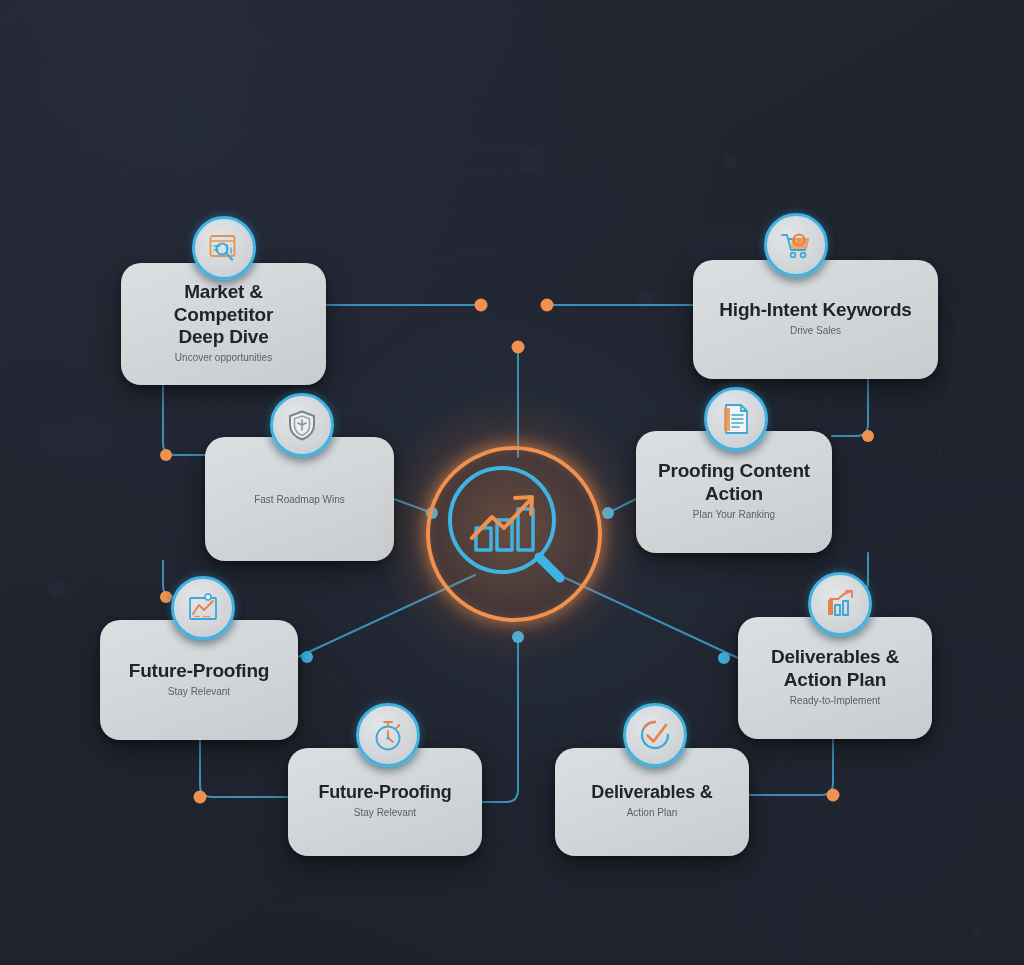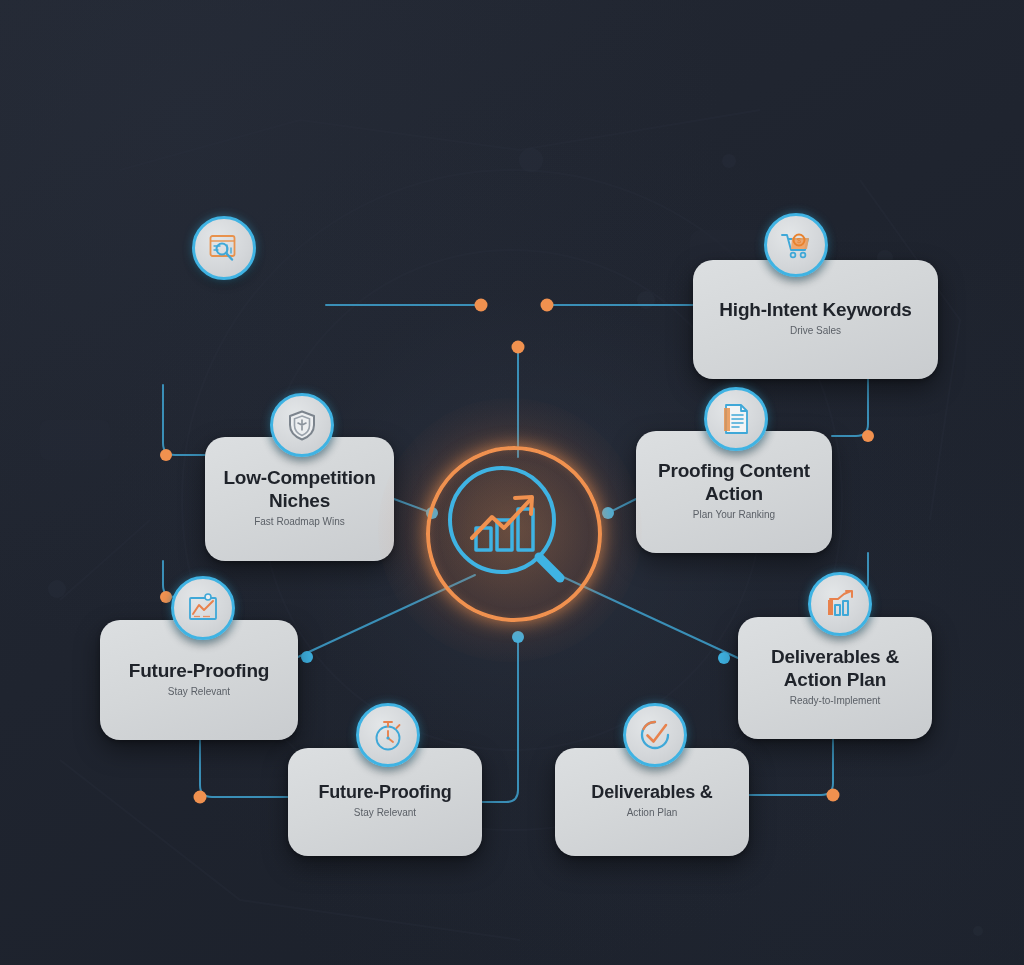--- a/index.html
+++ b/index.html
@@ -304,31 +304,34 @@
   </div>
 
   <div class="badge" style="left:623px; top:703px;">
     <svg width="34" height="34" viewBox="0 0 34 34">
       <path d="M17 4 A13 13 0 1 0 30 17" fill="none" stroke="#3fa8d8" stroke-width="2.3" stroke-linecap="round"></path>
       <path d="M17 4 A13 13 0 0 0 5.5 11" fill="none" stroke="#e8824d" stroke-width="2.3" stroke-linecap="round"></path>
       <path d="M9.5 17.5 L15.5 23.5 L28 7" fill="none" stroke="#e8824d" stroke-width="2.6" stroke-linecap="round" stroke-linejoin="round"></path>
     </svg>
   </div>
 
+  <div class="card" style="left:121px; top:263px; width:205px; height:122px;">
+    <div class="card-title">
+      <span>Market &amp; Competitor</span><br>
+      <span>Deep Dive</span>
+    </div>
+    <div class="card-sub">Uncover opportunities</div>
+  </div>
 
   <div class="card" style="left:693px; top:260px; width:245px; height:119px;">
     <div class="card-title">High-Intent Keywords</div>
     <div class="card-sub">Drive Sales</div>
   </div>
 
   <div class="card" style="left:205px; top:437px; width:189px; height:124px;">
-    <div class="card-title">
-      <span>Low-Competition</span><br>
-      <span>Niches</span>
-    </div>
     <div class="card-sub">Fast Roadmap Wins</div>
   </div>
 
   <div class="card" style="left:636px; top:431px; width:196px; height:122px;">
     <div class="card-title">
       <span>Proofing Content</span><br>
       <span>Action</span>
     </div>
     <div class="card-sub">Plan Your Ranking</div>
   </div>

